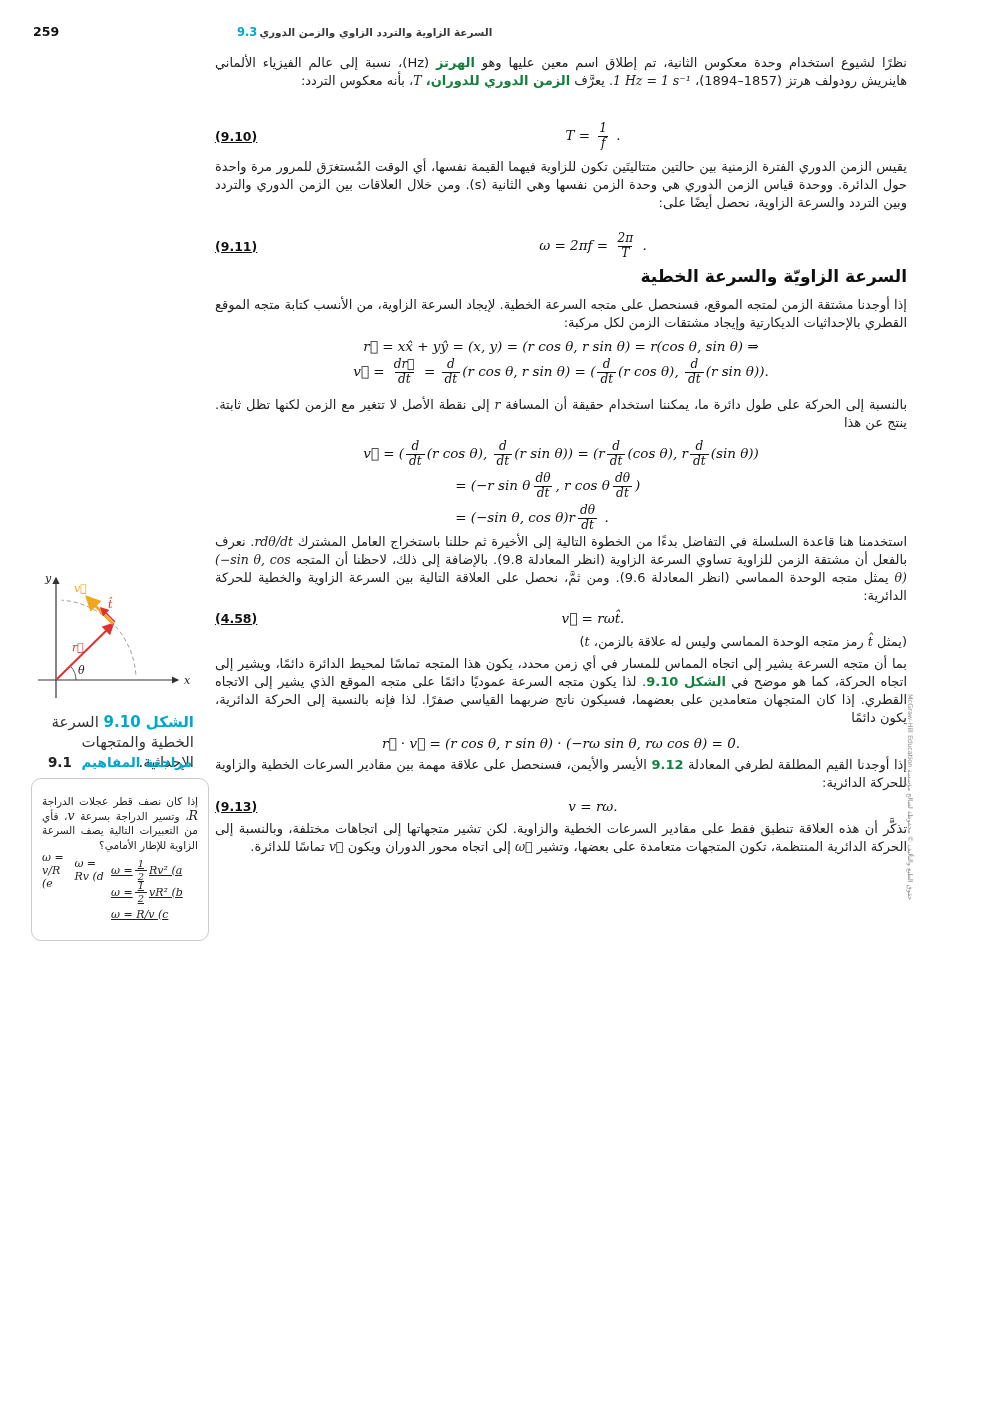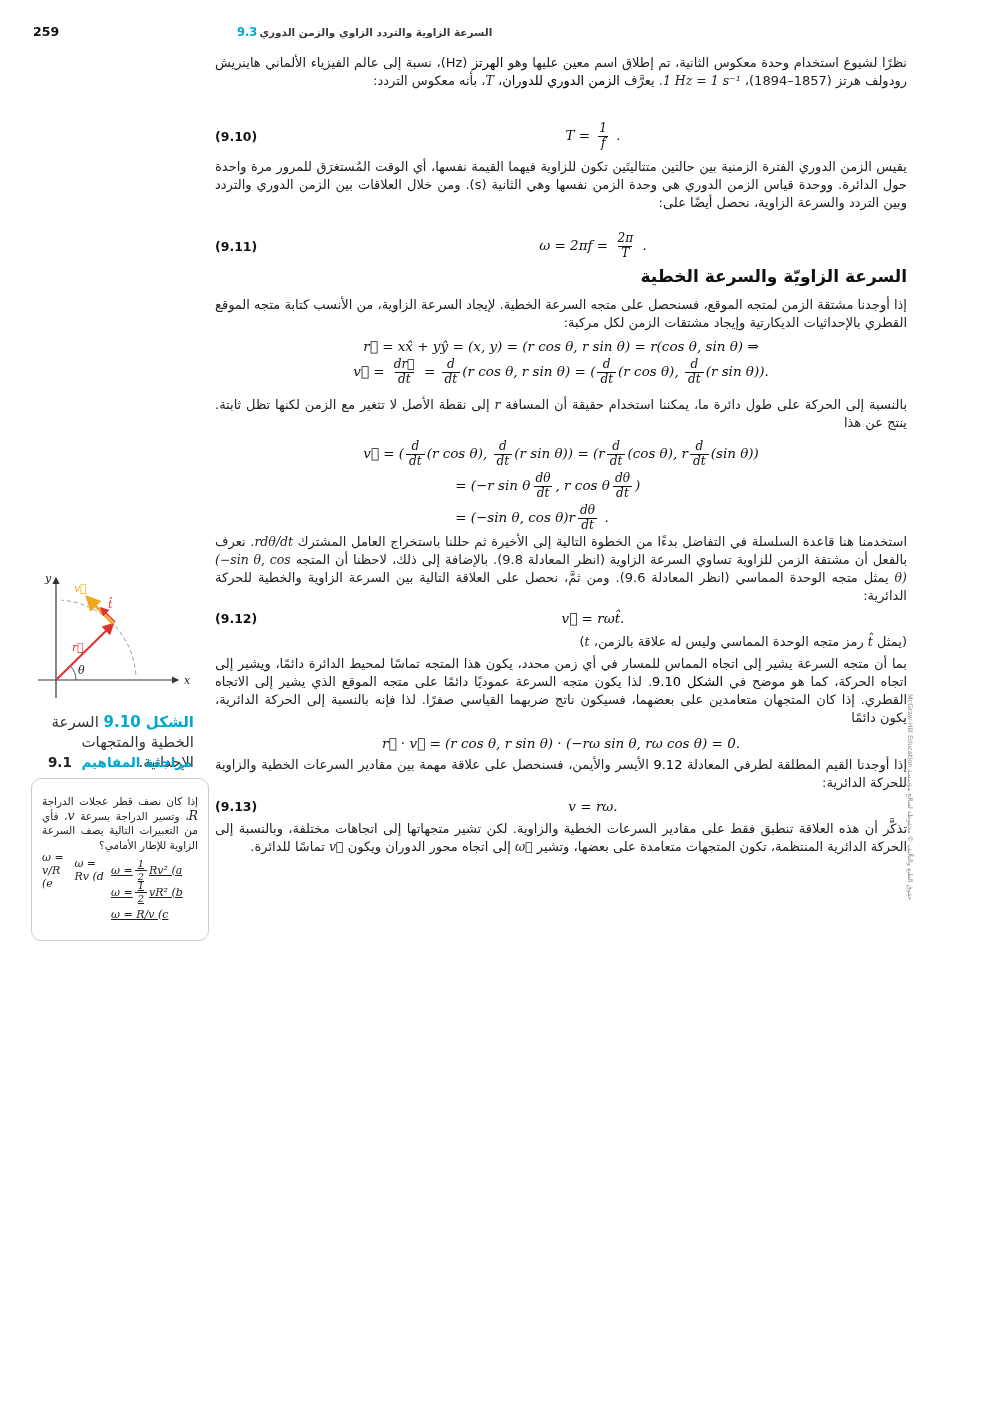--- a/index.html
+++ b/index.html
@@ -10,25 +10,25 @@
 
   
   .pagenum{position:absolute;top:24px;left:33px;font-size:12.5px;font-weight:bold;color:#111;}
   .section-head{position:absolute;top:25px;left:237px;display:flex;align-items:baseline;gap:2px;}
   .secnum{color:#00a7ce;font-weight:bold;font-size:11.5px;}
   .sectitle{direction:rtl;font-size:10.5px;color:#3a3a3a;font-weight:bold;}
 
   
   .col{position:absolute;left:215px;width:692px;}
   .ar{direction:rtl;text-align:justify;font-size:13px;line-height:18px;color:#222;}
-  .bold{font-weight:normal;color:#000000;}
+  .bold{font-weight:bold;color:#15803d;}
   .inline-math{font-family:"DejaVu Serif",serif;font-style:italic;direction:ltr;unicode-bidi:embed;font-size:12.5px;}
 
   .eqrow{position:absolute;left:215px;width:692px;display:flex;align-items:center;}
-  .eqnum{font-weight:bold;font-size:12.5px;color:#111;width:64px;flex:none;text-align:left;}
+  .eqnum{font-weight:bold;font-size:12.5px;color:#111;width:64px;flex:none;text-align:left;text-decoration:underline;}
   .eqbody{flex:1;text-align:center;}
   .math{font-family:"DejaVu Serif",serif;font-style:italic;font-size:13.5px;direction:ltr;unicode-bidi:embed;color:#111;}
   .math-sm{font-family:"DejaVu Serif",serif;font-style:italic;font-size:11px;direction:ltr;unicode-bidi:embed;color:#222;}
 
   .frac{display:inline-flex;flex-direction:column;align-items:center;vertical-align:middle;line-height:1.12;font-size:0.9em;margin:0 2px;}
   .frac .num{padding:0 3px;}
   .frac .den{border-top:1px solid currentColor;padding:0 3px;}
 
   .eqblock{position:absolute;left:215px;width:692px;text-align:center;}
   .eqblock .eqline{margin:4px 0;}
@@ -146,21 +146,21 @@
     <div class="eqline math indent">= (−sin θ, cos θ)r<span class="frac">
           <span class="num">dθ</span>
           <span class="den">dt</span>
         </span> .</div>
   </div>
 </div>
 
 <p class="col ar abs p5"><span>استخدمنا هنا قاعدة السلسلة في التفاضل بدءًا من الخطوة التالية إلى الأخيرة ثم حللنا باستخراج العامل المشترك </span><span class="inline-math">rdθ/dt</span><span>. نعرف بالفعل أن مشتقة الزمن للزاوية تساوي السرعة الزاوية (انظر المعادلة 9.8). بالإضافة إلى ذلك، لاحظنا أن المتجه </span><span class="inline-math">(−sin θ, cos θ)</span><span> يمثل متجه الوحدة المماسي (انظر المعادلة 9.6). ومن ثمَّ، نحصل على العلاقة التالية بين السرعة الزاوية والخطية للحركة الدائرية:</span></p>
 
 <div class="eqrow eq912">
-  <span class="eqnum">(9.12)</span>
+  <span class="eqnum">(4.58)</span>
   <span class="eqbody math">v⃗ = rωt̂.</span>
 </div>
 
 <p class="col ar abs note912" style="text-align:right;"><span>(يمثل </span><span class="inline-math">t̂</span><span> رمز متجه الوحدة المماسي وليس له علاقة بالزمن، </span><span class="inline-math">t</span><span>)</span></p>
 
 <p class="col ar abs p6"><span>بما أن متجه السرعة يشير إلى اتجاه المماس للمسار في أي زمن محدد، يكون هذا المتجه تماسًا لمحيط الدائرة دائمًا، ويشير إلى اتجاه الحركة، كما هو موضح في </span><span class="bold">الشكل 9.10</span><span>. لذا يكون متجه السرعة عموديًا دائمًا على متجه الموقع الذي يشير إلى الاتجاه القطري. إذا كان المتجهان متعامدين على بعضهما، فسيكون ناتج ضربهما القياسي صفرًا. لذا فإنه بالنسبة إلى الحركة الدائرية، يكون دائمًا</span></p>
 
 <div class="eqblock eqdot">
   <div class="eqline math">r⃗ · v⃗ = (r cos θ, r sin θ) · (−rω sin θ, rω cos θ) = 0.</div>
 </div>

